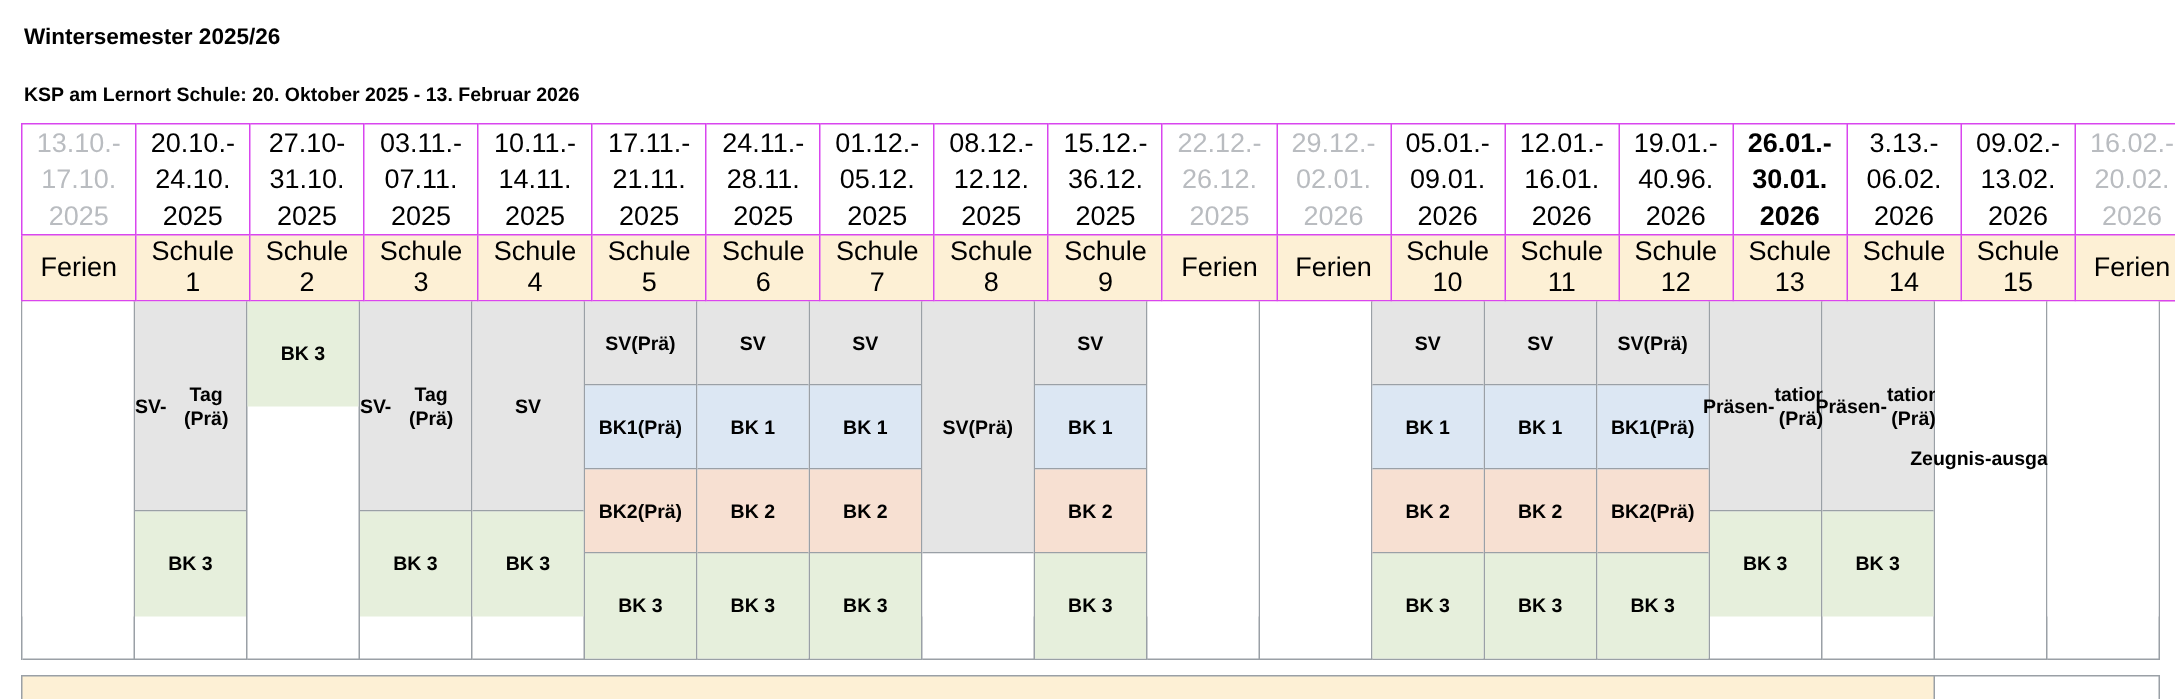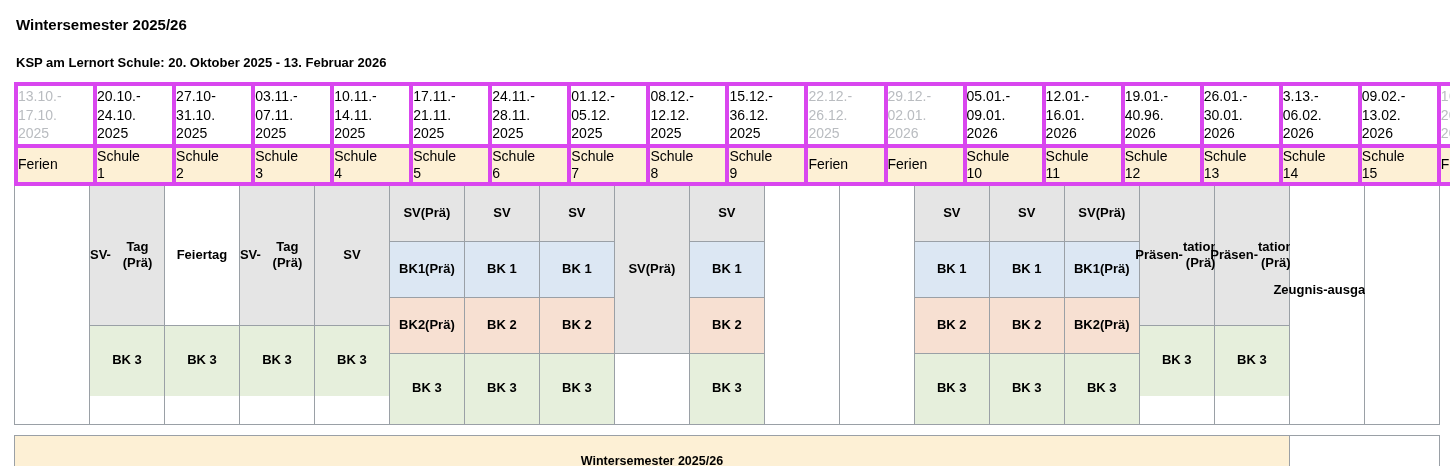--- a/index.html
+++ b/index.html
@@ -17,24 +17,24 @@
   .subtitle{
     font-size:13px;font-weight:bold;margin:22px 0 12px 4px;
   }
   table.cal{
     border-collapse:collapse;
     table-layout:fixed;
     width:1426px;
     margin-left:2px;
   }
   table.cal td{
-    border:4px solid #d946ef;
-    text-align:left;
+    border:1px solid #d946ef;
+    text-align:center;
     vertical-align:middle;
-    font-size:14px;
+    font-size:18px;
     padding:0;
   }
   
   .daterow td{
     font-size:11px;
     line-height:1.35;
     padding:5px 1px 5px 1px;
     font-weight:normal;
     background:#ffffff;
     height:58px;
@@ -180,21 +180,21 @@
           <td style="width: 75.0526px;">
             <div>12.01.-</div>
             <div>16.01.</div>
             <div>2026</div>
           </td>
           <td style="width: 75.0526px;">
             <div>19.01.-</div>
             <div>40.96.</div>
             <div>2026</div>
           </td>
-          <td style="width: 75.0526px;">
+          <td style="width: 75.0526px; font-weight: bold;">
             <div>26.01.-</div>
             <div>30.01.</div>
             <div>2026</div>
           </td>
           <td style="width: 75.0526px;">
             <div>3.13.-</div>
             <div>06.02.</div>
             <div>2026</div>
           </td>
           <td style="width: 75.0526px;">
@@ -282,21 +282,20 @@
         <div class="seg white" style="height: 210px;"></div>
       </div>
       <div class="col" style="width: 75.0526px; border-bottom: 1px solid rgb(154, 160, 166);">
         <div class="seg pink b" style="height: 140px;">
           <div>SV-</div>
           <div>Tag (Prä)</div>
         </div>
         <div class="seg green" style="height: 70px;">BK 3</div>
       </div>
       <div class="col" style="width: 75.0526px; border-bottom: 1px solid rgb(154, 160, 166);">
-        <div class="seg white b plain" style="height: 140px;">Feiertag</div>
         <div class="seg green" style="height: 70px;">BK 3</div>
       </div>
       <div class="col" style="width: 75.0526px; border-bottom: 1px solid rgb(154, 160, 166);">
         <div class="seg pink b" style="height: 140px;">
           <div>SV-</div>
           <div>Tag (Prä)</div>
         </div>
         <div class="seg green" style="height: 70px;">BK 3</div>
       </div>
       <div class="col" style="width: 75.0526px; border-bottom: 1px solid rgb(154, 160, 166);">

